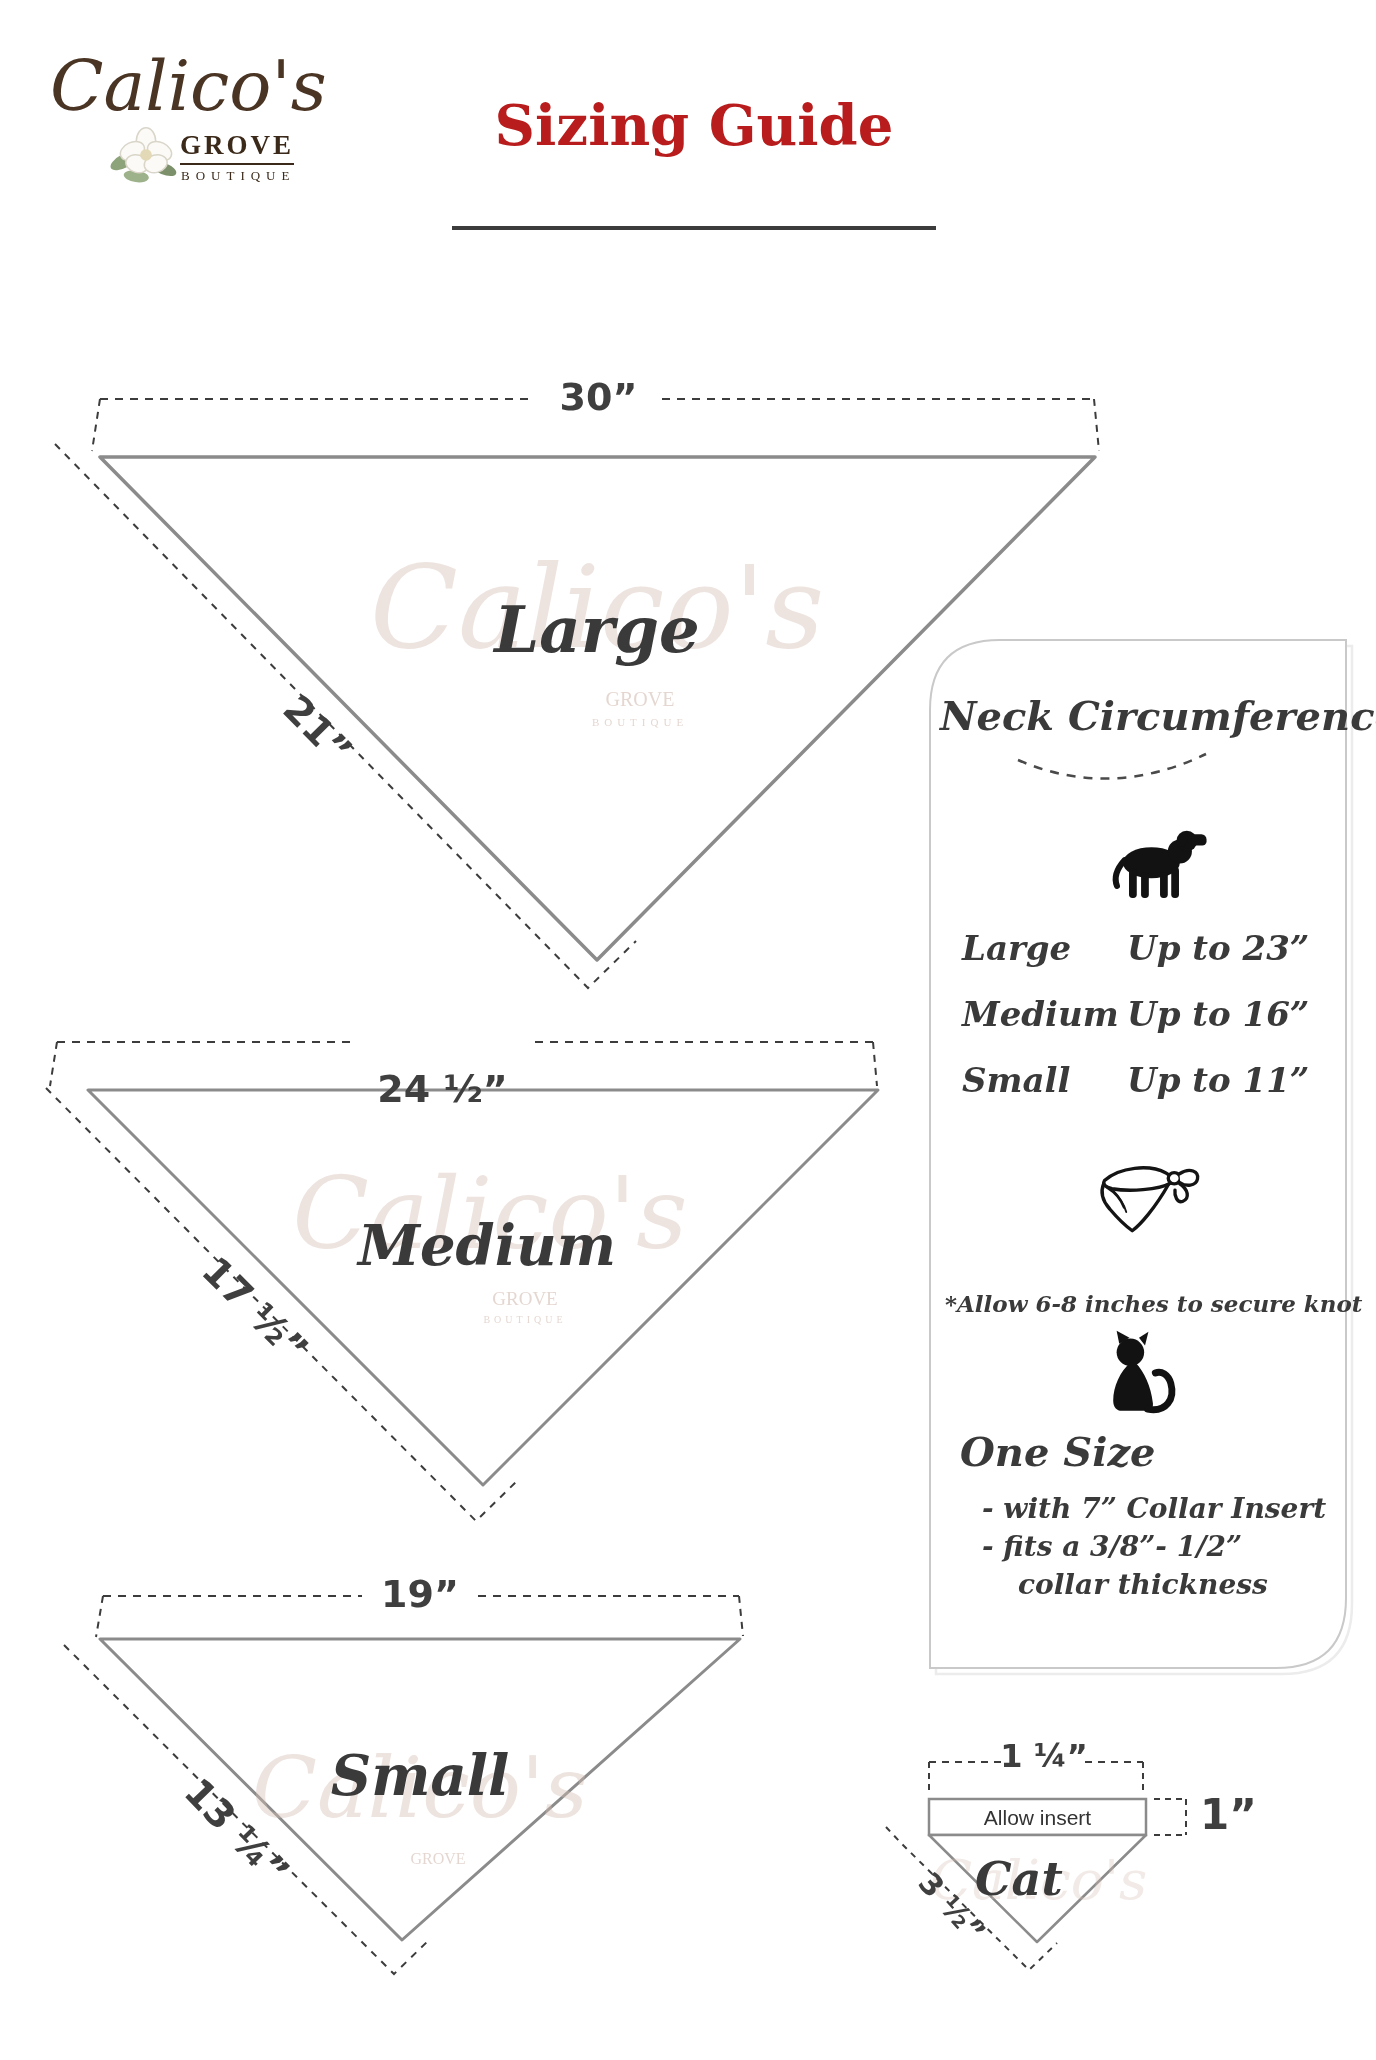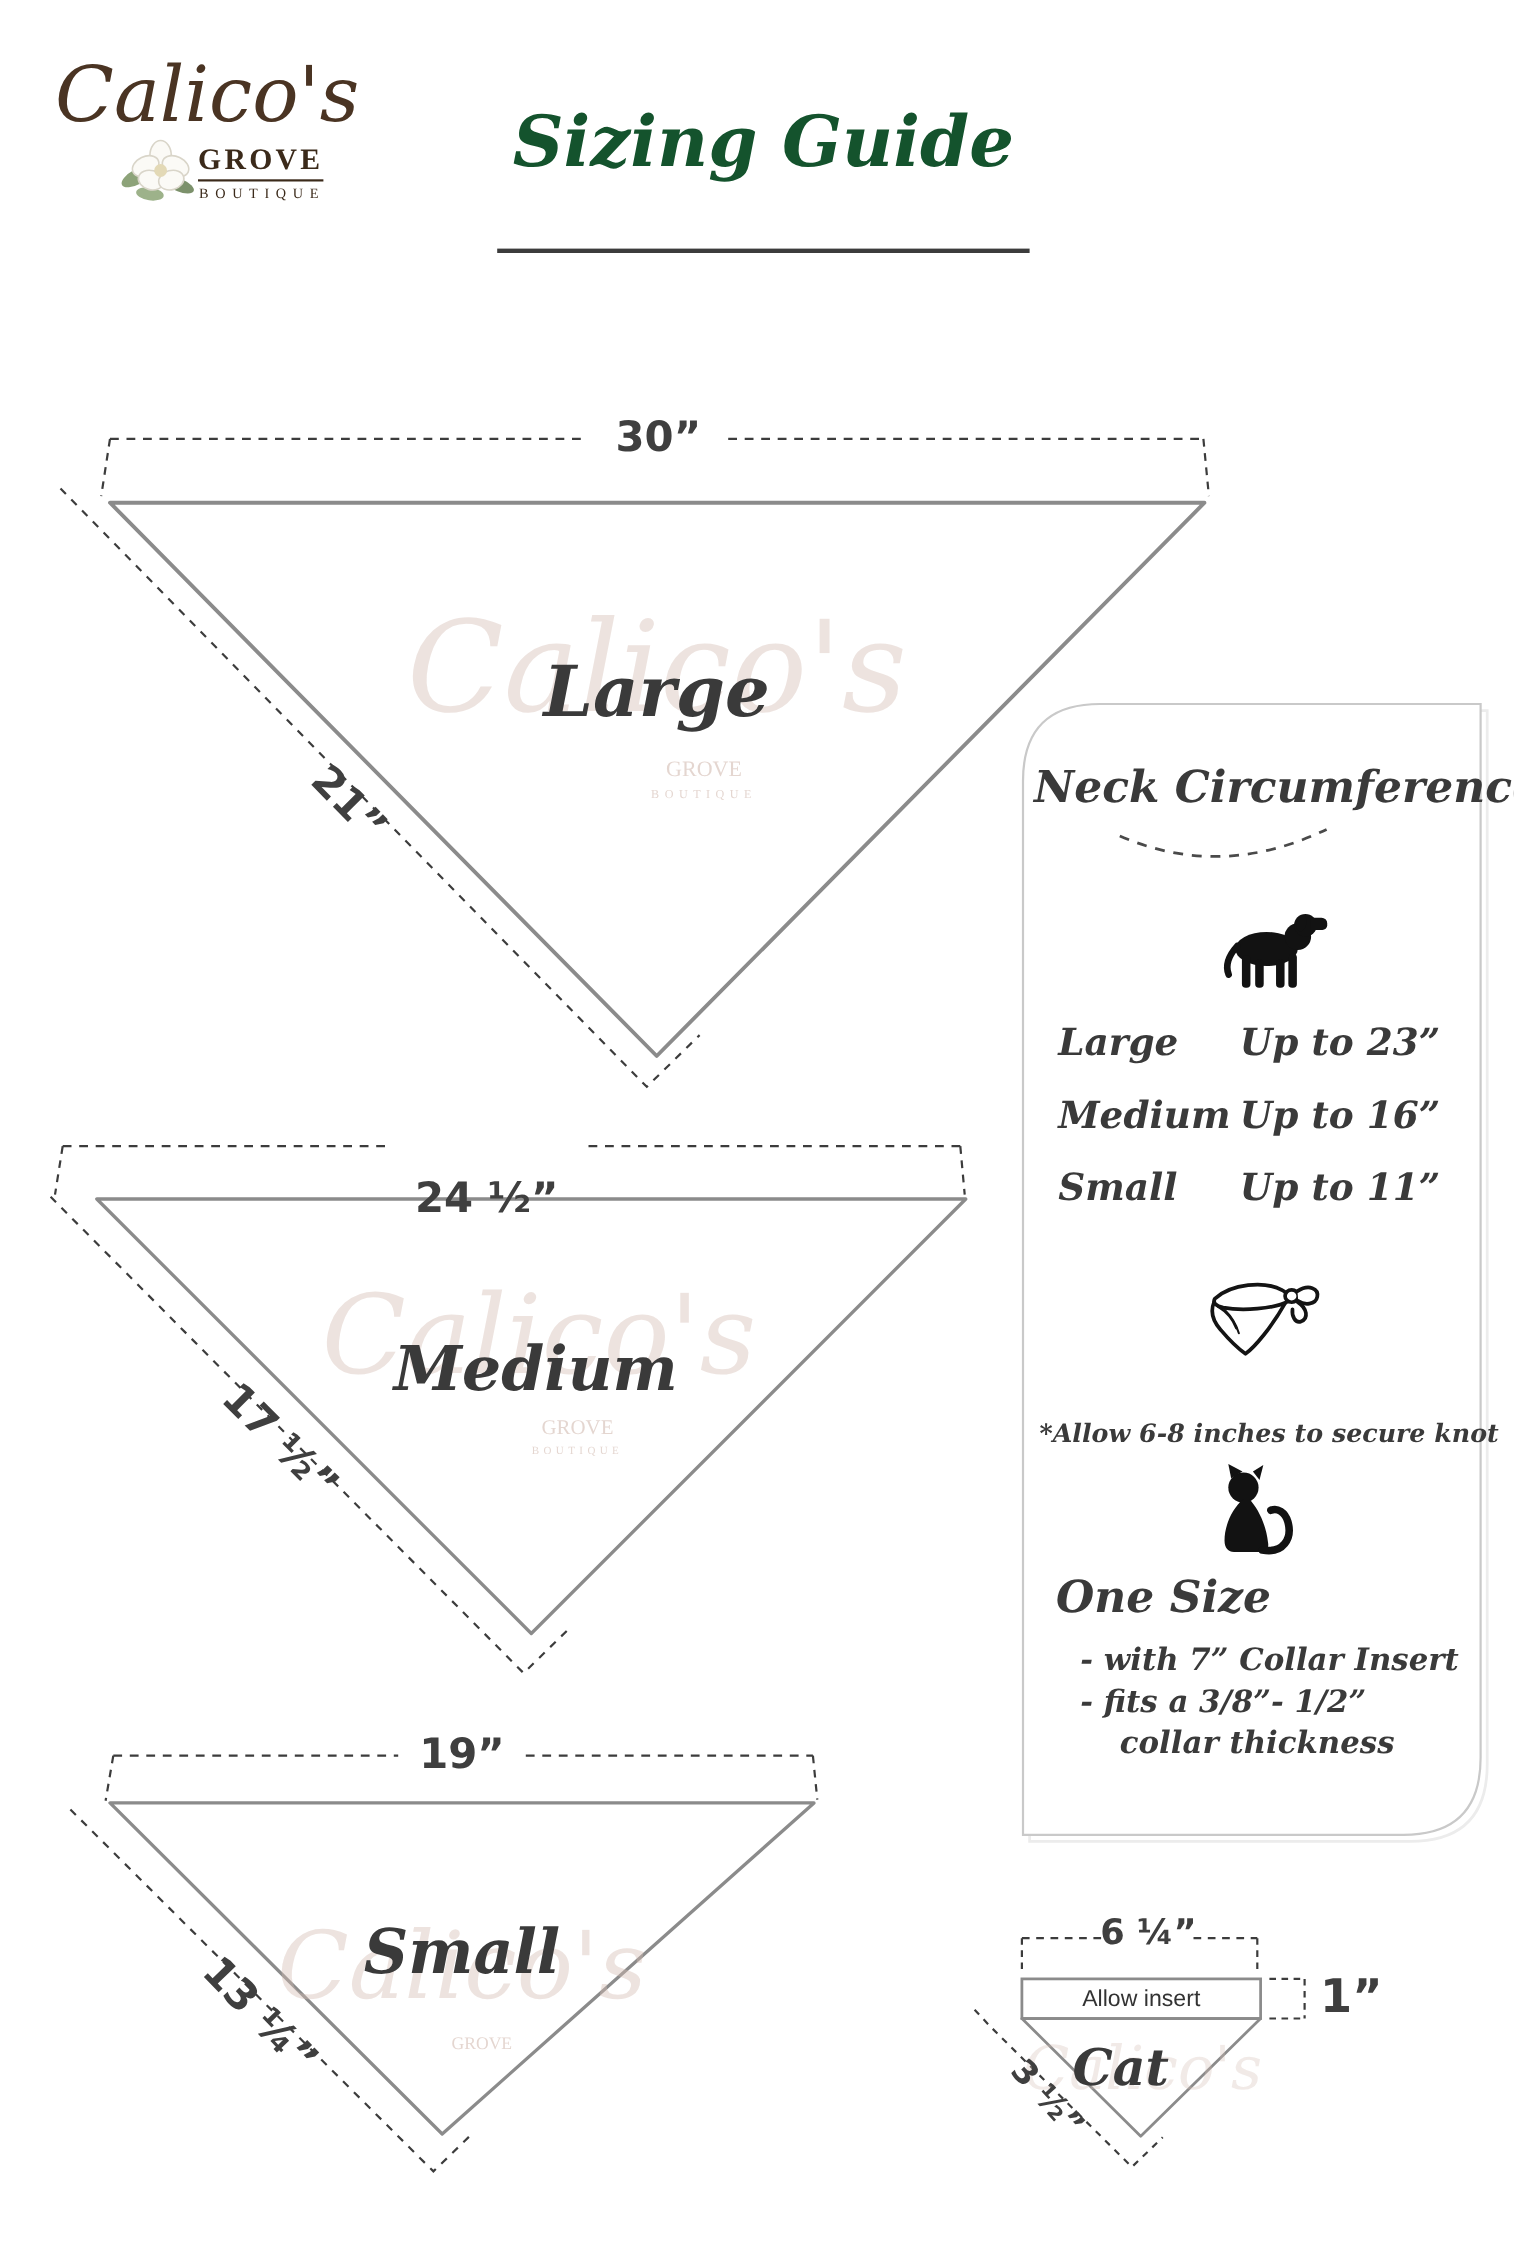--- a/index.html
+++ b/index.html
@@ -10,22 +10,22 @@
   .dim{font-family:"DejaVu Sans",sans-serif;font-weight:600;color:#3f3f3f;text-align:center;white-space:nowrap;}
   .wm{font-family:"DejaVu Serif",serif;font-style:italic;color:rgba(213,189,179,0.42);
       text-align:center;white-space:nowrap;}
   .wmsub{font-family:"Liberation Serif",serif;color:rgba(205,180,170,0.55);
          text-align:center;white-space:nowrap;}
   .logo-name{font-family:"DejaVu Serif",serif;font-style:italic;color:#4a3423;font-size:70px;white-space:nowrap;}
   .logo-grove{font-family:"Liberation Serif",serif;color:#3b2a1a;font-size:27px;font-weight:600;
               letter-spacing:3px;border-bottom:2.5px solid #3b2a1a;padding-bottom:2px;white-space:nowrap;}
   .logo-boutique{font-family:"Liberation Serif",serif;color:#3b2a1a;font-size:13px;
                  letter-spacing:6px;white-space:nowrap;}
-  .title{font-family:"DejaVu Serif",serif;font-style:italic;font-weight:700;color:#14532d;
-         font-size:64px;text-align:center;white-space:nowrap;}
+  .title{font-family:"DejaVu Serif",serif;font-weight:700;color:#b91c1c;
+         font-size:56px;text-align:center;white-space:nowrap;}
   .title-underline{background:#3c3c3c;height:4px;}
   .tri-label{font-weight:700;text-align:center;}
   .panel-heading{font-size:40px;font-weight:700;text-align:center;}
   .size-row{position:relative;height:66px;}
   .size-row .size{font-family:"DejaVu Serif",serif;font-style:italic;font-weight:700;
                   color:#3a3a3a;font-size:34px;}
   .size-row .val{position:absolute;left:165px;top:0;font-family:"DejaVu Serif",serif;
                  font-style:italic;font-weight:700;color:#3a3a3a;font-size:34px;white-space:nowrap;}
   .note{font-size:23px;font-weight:600;text-align:center;margin-top:44px;}
   .onesize-h{font-size:40px;font-weight:700;}
@@ -167,19 +167,19 @@
       <path d="M40,38 C28,48 20,66 20,82 C20,90 24,94 30,94 L60,94 C65,94 67,89 66,84 C64,66 56,48 46,38 Z"></path>
       <path d="M60,92 C82,96 92,80 87,62 C84,52 76,47 69,50" stroke="#121212" stroke-width="8" fill="none" stroke-linecap="round"></path>
     </g>
   </svg>
 
   <div class="abs script onesize-h" style="left:960px;top:1428px;">One Size</div>
   <div class="abs script onesize-line" style="left:982px;top:1492px;">- with 7” Collar Insert</div>
   <div class="abs script onesize-line" style="left:982px;top:1530px;">- fits a 3/8”- 1/2”</div>
   <div class="abs script onesize-line" style="left:1018px;top:1568px;">collar thickness</div>
 
-  <div class="abs dim" style="left:990px;top:1737px;width:108px;font-size:32px;">6 ¼”</div>
+  <div class="abs dim" style="left:990px;top:1737px;width:108px;font-size:32px;">1 ¼”</div>
   <div class="abs insert-label" style="left:929px;top:1806px;width:217px;">Allow insert</div>
   <div class="abs dim" style="left:1200px;top:1790px;font-size:42px;">1”</div>
   <div class="abs script" style="left:975px;top:1852px;width:120px;font-size:46px;font-weight:700;text-align:left;">Cat</div>
   <div class="abs dim" style="left:908px;top:1890px;width:88px;font-size:30px;transform:rotate(48deg);">3 ½”</div>
 
 </div>
 
 </body></html>

